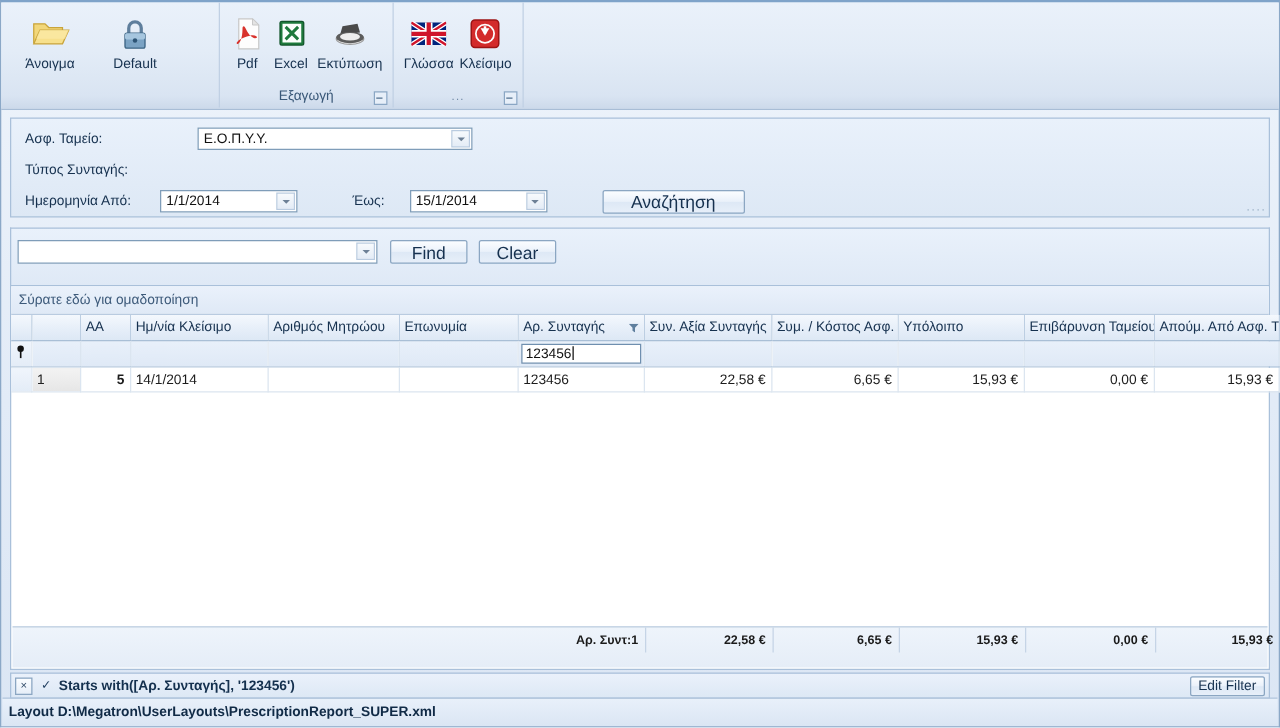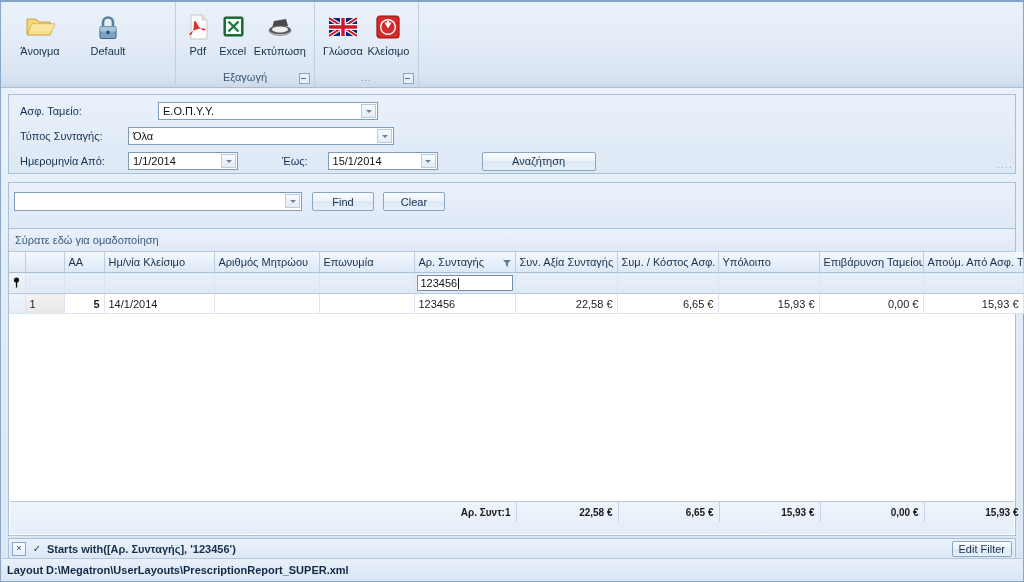--- a/index.html
+++ b/index.html
@@ -68,21 +68,21 @@
     border:1px solid #b9cbe0;box-sizing:border-box;
     display:flex;align-items:center;justify-content:center;cursor:pointer;
   }
   .cbtn i{
     display:block;width:0;height:0;border-left:3px solid transparent;
     border-right:3px solid transparent;border-top:3px solid #6d8096;
   }
   .btn{
     box-sizing:border-box;border:1px solid #8ba6c2;border-radius:2px;
     background:linear-gradient(180deg,#fbfdff 0%,#eaf1fa 48%,#dde8f5 50%,#e7eff9 100%);
-    font-size:11px;color:#16314f;display:flex;align-items:center;justify-content:center;
+    font-size:14px;color:#16314f;display:flex;align-items:center;justify-content:center;
     cursor:pointer;
   }
   .res{position:absolute;right:2px;bottom:1px;font-size:9px;color:#8fa6bd;letter-spacing:1px;}
 
   
   .findbar{
     position:absolute;left:7px;top:180px;width:1008px;height:46px;
     box-sizing:border-box;border:1px solid #a9c0da;border-bottom:none;
     background:linear-gradient(180deg,#e9f1fb 0%,#dfe9f6 100%);
   }
@@ -294,26 +294,20 @@
       <div class="plabel">Ασφ. Ταμείο:</div>
       <div class="combo" style="width:220px;margin-left:30px;">
         <span class="val">Ε.Ο.Π.Υ.Υ.</span>
         <span class="cbtn">
             <i></i>
           </span>
       </div>
     </div>
     <div class="prow">
       <div class="plabel">Τύπος Συνταγής:</div>
-      <div class="combo" style="width:266px;">
-        <span class="val">Όλα</span>
-        <span class="cbtn">
-            <i></i>
-          </span>
-      </div>
     </div>
     <div class="prow">
       <div class="plabel">Ημερομηνία Από:</div>
       <div class="combo" style="width:110px;">
         <span class="val">1/1/2014</span>
         <span class="cbtn">
             <i></i>
           </span>
       </div>
       <div style="width:20px;"></div>

